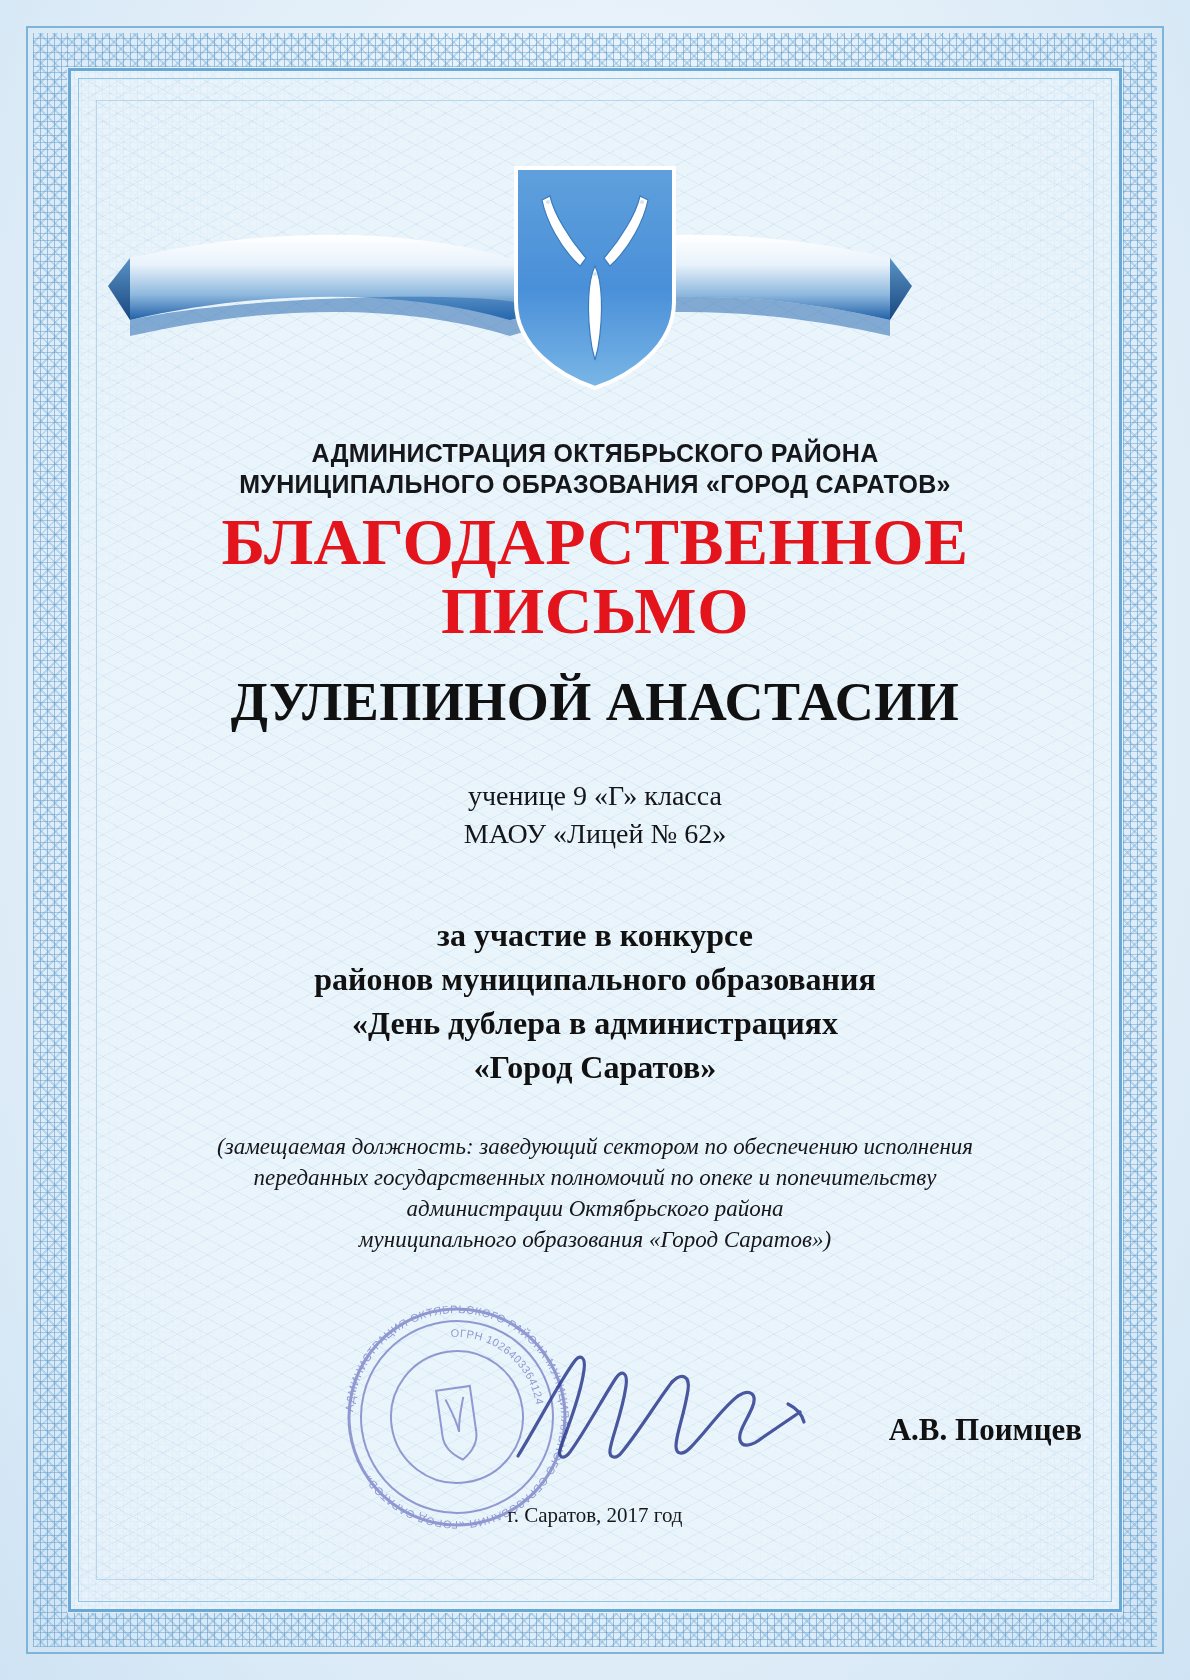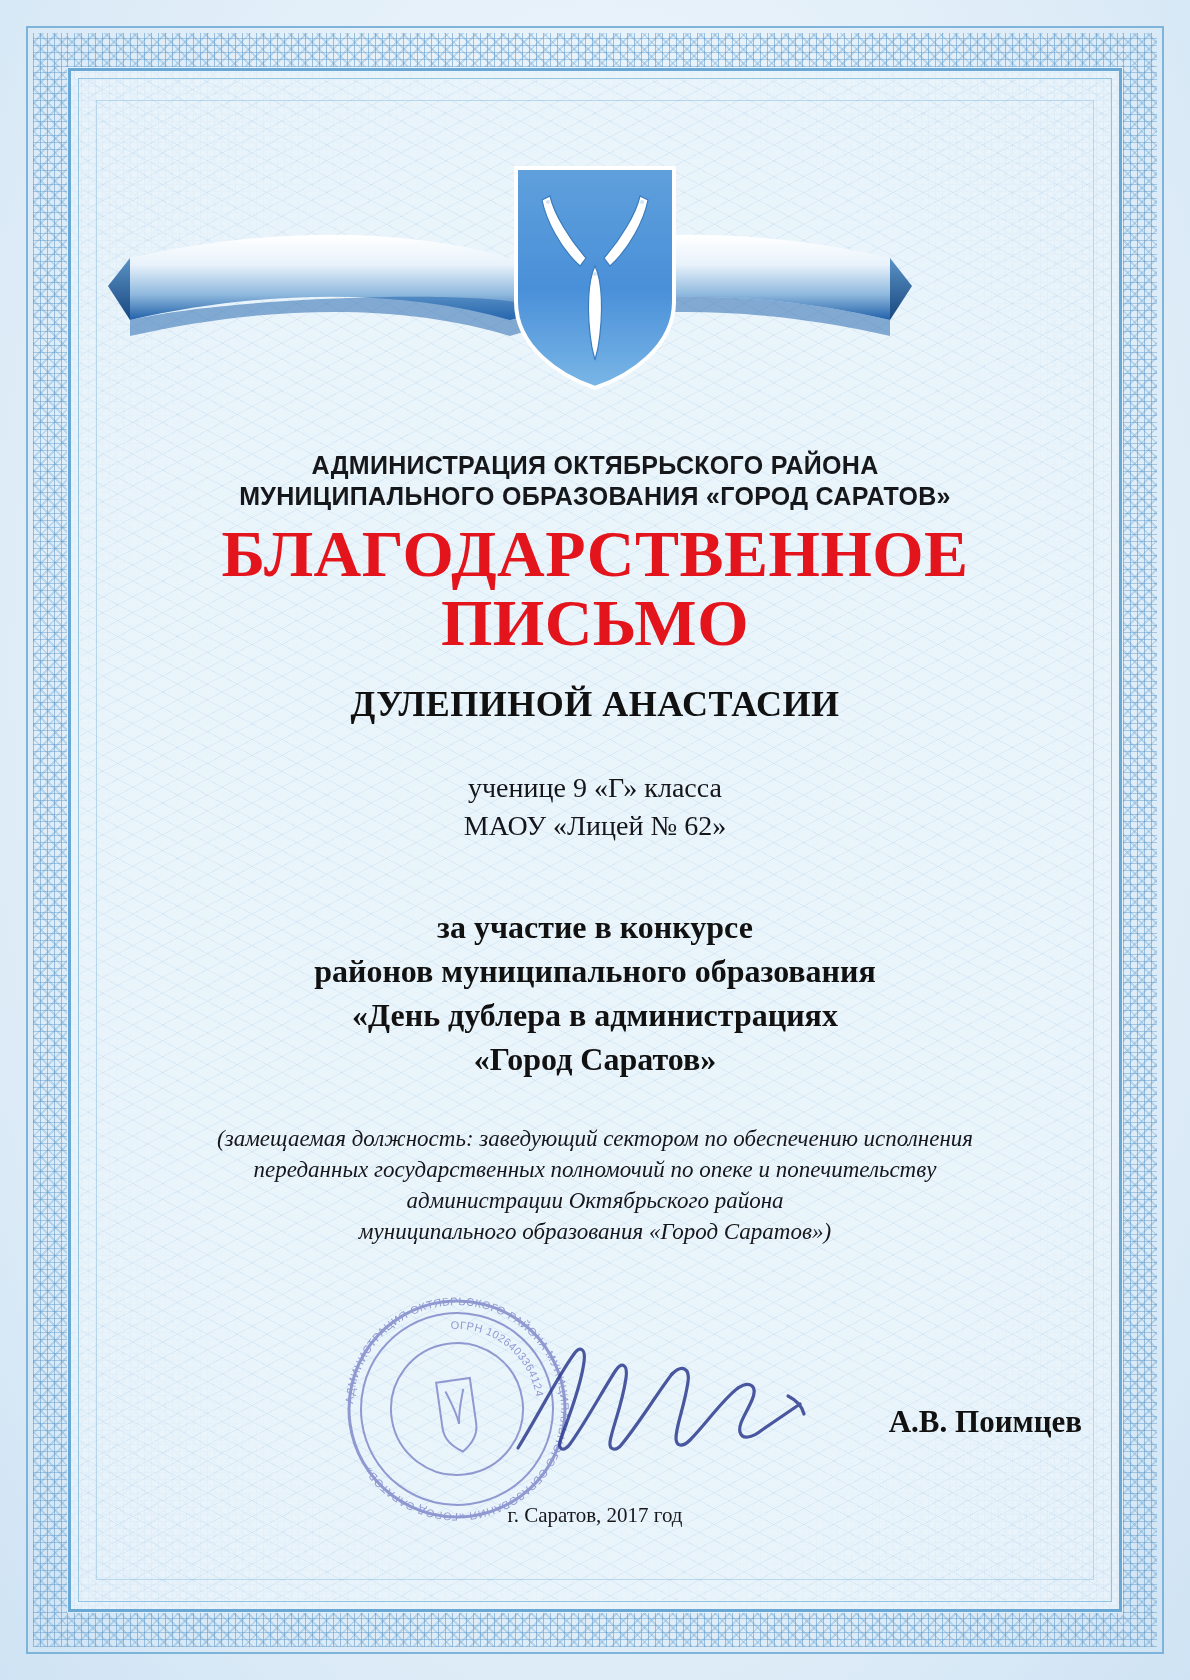--- a/index.html
+++ b/index.html
@@ -110,38 +110,38 @@
 
   .org-line {
     font-family: "Liberation Sans", sans-serif;
     font-weight: bold;
     font-size: 25px;
     letter-spacing: 0.3px;
     color: #16171a;
     text-align: center;
     line-height: 1.25;
   }
-  .org-block { margin-top: 18px; }
+  .org-block { margin-top: 6px; }
 
   .title {
     color: #e4141c;
     font-family: "Liberation Serif", serif;
     font-weight: bold;
     font-size: 66px;
     line-height: 1.05;
     text-align: center;
     margin-top: 6px;
     letter-spacing: 0.5px;
   }
   .title .line2 { display: block; }
 
   .recipient {
     font-family: "Liberation Serif", serif;
     font-weight: bold;
-    font-size: 36px;
+    font-size: 54px;
     color: #111;
     text-align: center;
     margin-top: 26px;
     letter-spacing: 0.5px;
   }
 
   .subinfo {
     font-size: 28px;
     color: #14161a;
     text-align: center;

